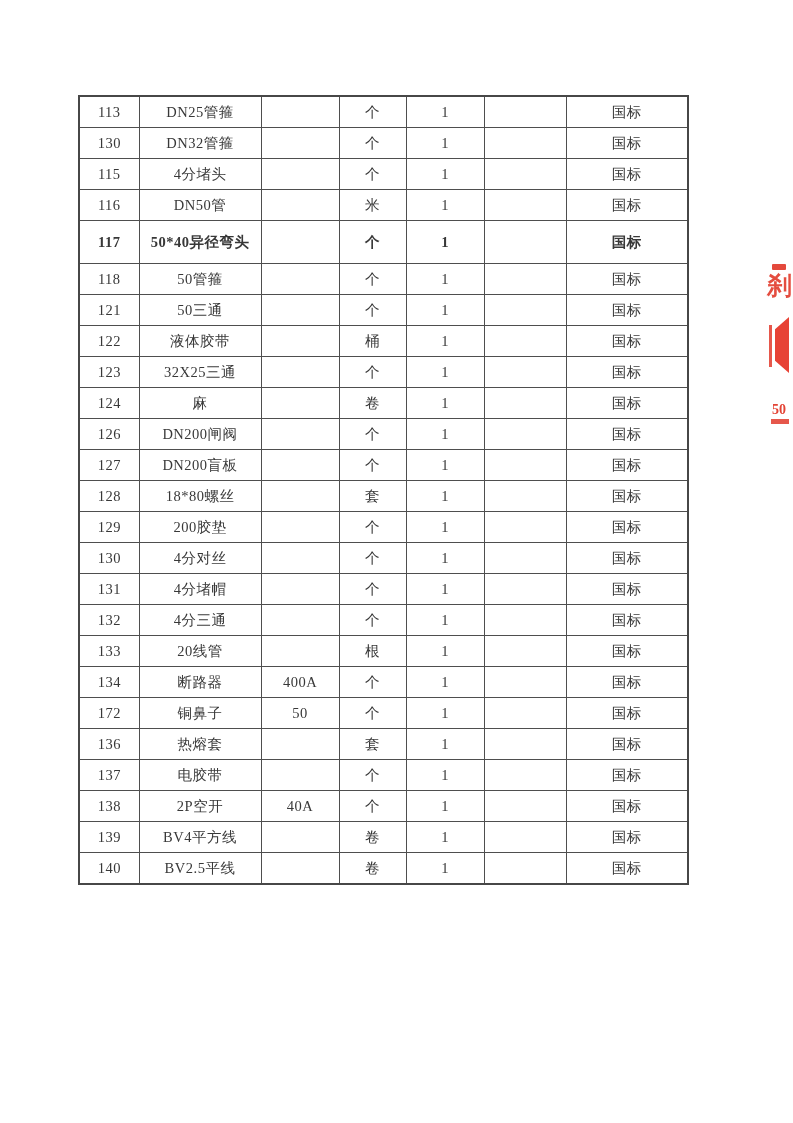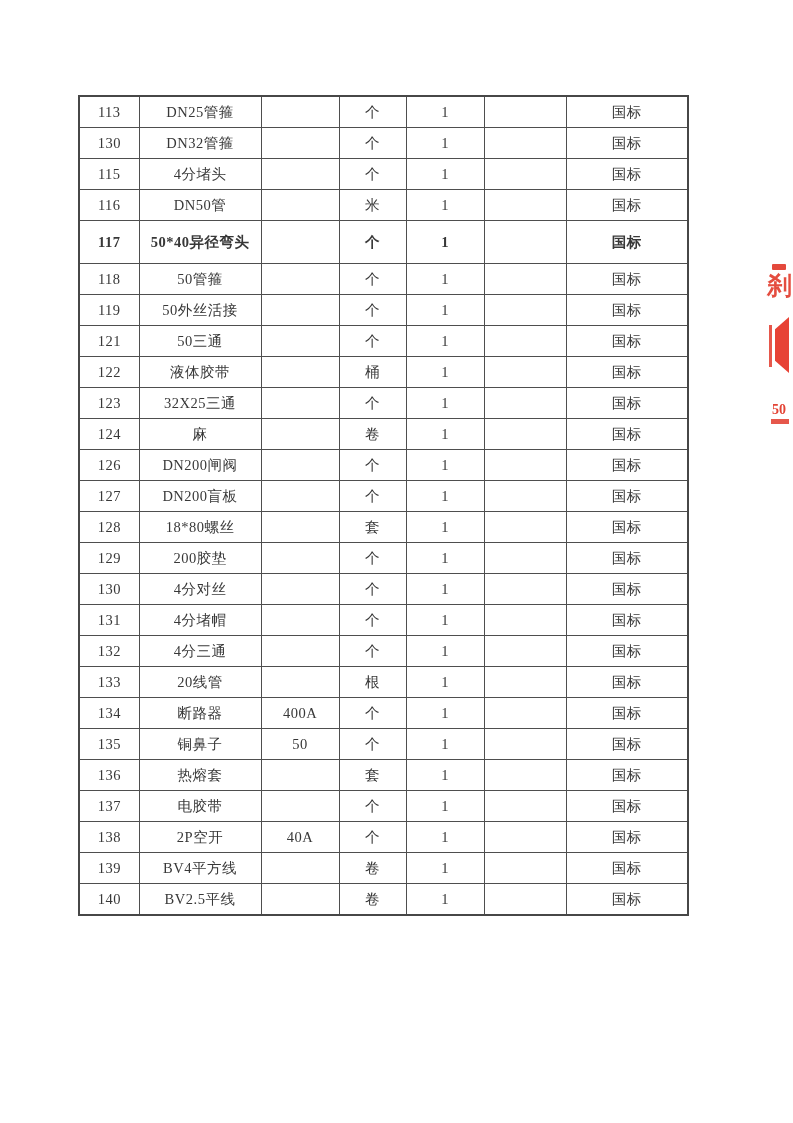--- a/index.html
+++ b/index.html
@@ -118,29 +118,20 @@
         <tr>
           <td>118</td>
           <td>50管箍</td>
           <td></td>
           <td>个</td>
           <td>1</td>
           <td></td>
           <td>国标</td>
         </tr>
         <tr>
-          <td>119</td>
-          <td>50外丝活接</td>
-          <td></td>
-          <td>个</td>
-          <td>1</td>
-          <td></td>
-          <td>国标</td>
-        </tr>
-        <tr>
           <td>121</td>
           <td>50三通</td>
           <td></td>
           <td>个</td>
           <td>1</td>
           <td></td>
           <td>国标</td>
         </tr>
         <tr>
           <td>122</td>
@@ -244,21 +235,21 @@
         <tr>
           <td>134</td>
           <td>断路器</td>
           <td>400A</td>
           <td>个</td>
           <td>1</td>
           <td></td>
           <td>国标</td>
         </tr>
         <tr>
-          <td>135</td>
+          <td>172</td>
           <td>铜鼻子</td>
           <td>50</td>
           <td>个</td>
           <td>1</td>
           <td></td>
           <td>国标</td>
         </tr>
         <tr>
           <td>136</td>
           <td>热熔套</td>

